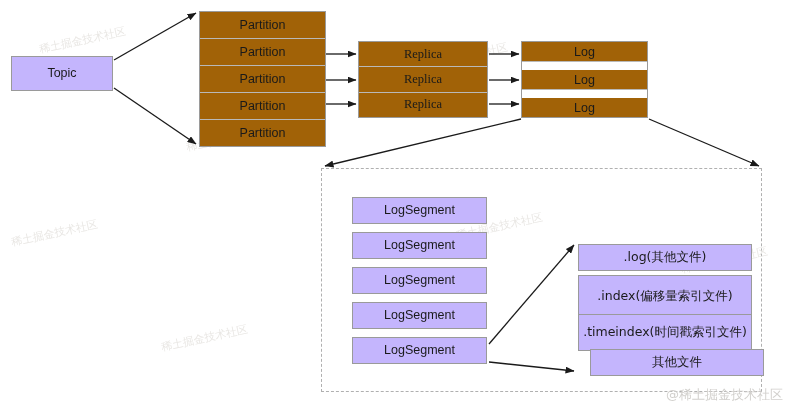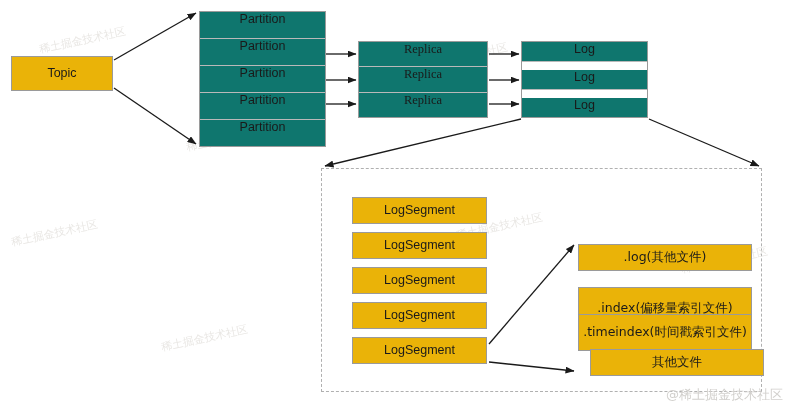--- a/index.html
+++ b/index.html
@@ -15,21 +15,21 @@
     position: relative;
     width: 793px;
     height: 410px;
     background: #ffffff;
     overflow: hidden;
   }
   
   .node {
     position: absolute;
     box-sizing: border-box;
-    background: #eab308;
+    background: #c4b5fd;
     border: 1px solid #9a9a9a;
     display: flex;
     align-items: center;
     justify-content: center;
     color: #1a1a1a;
     font-size: 12.5px;
     line-height: 1;
     white-space: nowrap;
     z-index: 5;
   }
@@ -41,25 +41,26 @@
     background: #ffffff;
     display: flex;
     flex-direction: column;
     z-index: 5;
   }
   .stack .row {
     flex: 1 1 0;
     box-sizing: border-box;
     border-bottom: 1px solid #b9b9b9;
     display: flex;
+    align-items: center;
     justify-content: center;
     font-size: 12.5px;
     color: #1a1a1a;
     white-space: nowrap;
-    background: #0f766e;
+    background: #a16207;
   }
   .stack .row:last-child {
     border-bottom: none;
   }
   
   .dashed-region {
     position: absolute;
     box-sizing: border-box;
     border: 1px dashed #b0b0b0;
     background: transparent;
@@ -198,21 +199,21 @@
   <div class="node" style="left:352px; top:302px; width:135px; height:27px;">
     <span>LogSegment</span>
   </div>
   <div class="node" style="left:352px; top:337px; width:135px; height:27px;">
     <span>LogSegment</span>
   </div>
 
   <div class="node cjk" style="left:578px; top:244px; width:174px; height:27px;">
     <span>.log(其他文件)</span>
   </div>
-  <div class="node cjk" style="left:578px; top:287px; width:174px; height:42px;">
+  <div class="node cjk" style="left:578px; top:275px; width:174px; height:42px;">
     <span>.index(偏移量索引文件)</span>
   </div>
   <div class="node cjk" style="left:578px; top:314px; width:174px; height:37px;">
     <span>.timeindex(时间戳索引文件)</span>
   </div>
   <div class="node cjk" style="left:578px; top:349px; width:174px; height:27px;margin-left:12px;">
     <span>其他文件</span>
   </div>
 
   <div class="wm-corner cjk">@稀土掘金技术社区</div>

